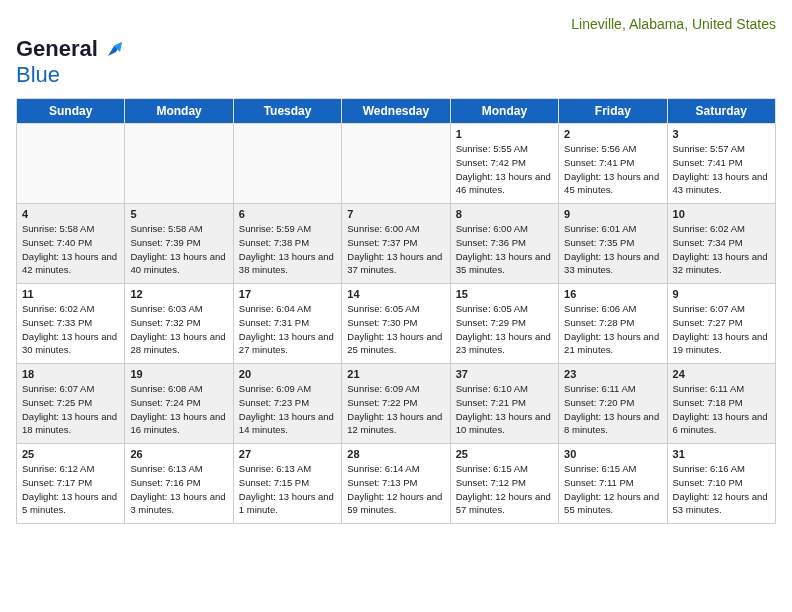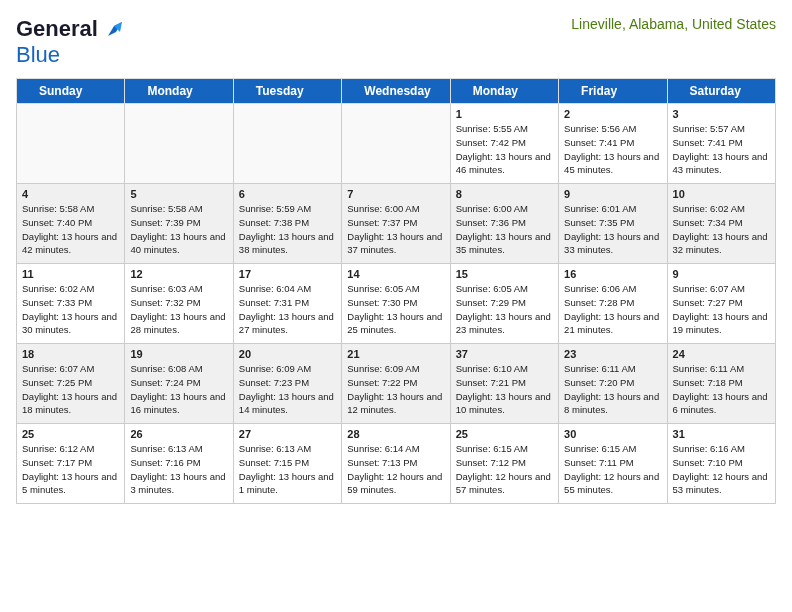--- a/index.html
+++ b/index.html
@@ -13,20 +13,21 @@
     .header {
       display: flex;
       justify-content: space-between;
       align-items: flex-start;
       margin-bottom: 10px;
     }
     .logo {
       display: flex;
       flex-direction: column;
       align-items: flex-start;
+      margin-top: 20px;
     }
     .logo-row {
       display: flex;
       align-items: center;
       gap: 2px;
     }
     .title-block {
       text-align: right;
     }
     .month-title {
@@ -40,22 +41,22 @@
       color: #4d7c0f;
     }
     table {
       width: 100%;
       border-collapse: collapse;
       table-layout: fixed;
     }
     th {
       background-color: #1565c0;
       color: #fff;
-      text-align: left;
-      padding: 5px 22px;
+      text-align: center;
+      padding: 5px 8px;
       font-size: 12px;
       font-weight: bold;
       border: 1px solid #ddd;
     }
     td {
       vertical-align: top;
       border: 1px solid #ccc;
       padding: 4px 5px;
       min-height: 80px;
       height: 80px;

